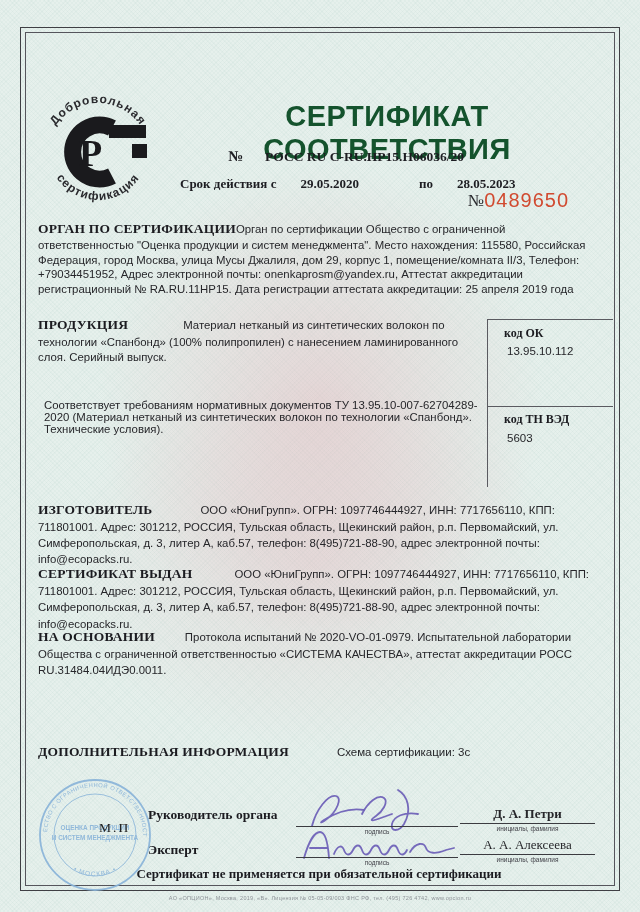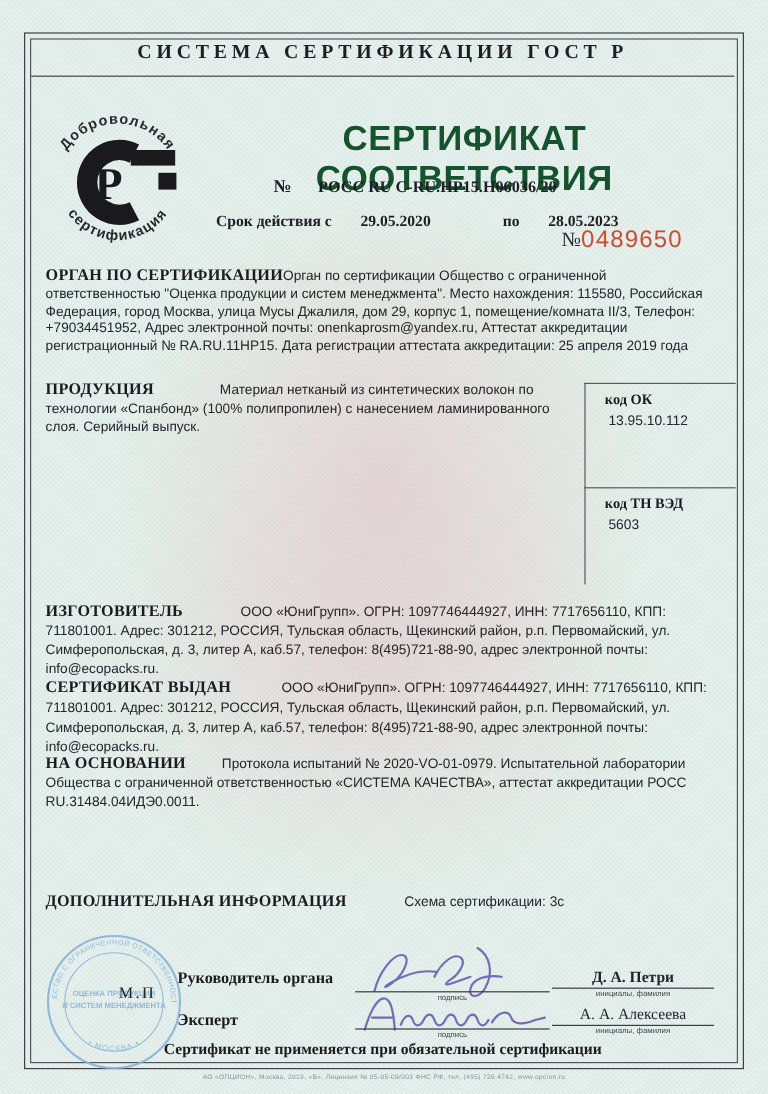--- a/index.html
+++ b/index.html
@@ -59,21 +59,20 @@
   .stamp{filter:blur(0.35px);opacity:0.92;z-index:2;}
   .sig-ink path{fill:none;stroke:#6f62b8;stroke-width:1.8;stroke-linecap:round;opacity:0.95;}
 </style>
 </head>
 <body>
 
 <div class="abs frame-outer"></div>
 <div class="abs frame-inner"></div>
 
 <div class="abs hdr">
-  <div class="hdr-row1">СИСТЕМА СЕРТИФИКАЦИИ ГОСТ Р</div>
 </div>
 
 <svg class="abs" style="left:33px;top:94px;" width="130" height="114" viewBox="0 0 130 114">
   <defs>
     <path id="arcTop" d="M 14,60 A 51,51 0 0 1 116,60"></path>
     <path id="arcBottom" d="M 17,70 A 50,50 0 0 0 113,70"></path>
   </defs>
   <text font-family="Liberation Sans, sans-serif" font-size="12" font-weight="700" fill="#2a2a2e" letter-spacing="1">
     <textPath href="#arcTop" startOffset="50%" text-anchor="middle">Добровольная</textPath>
   </text>
@@ -110,20 +109,21 @@
 
 <div class="abs vline"></div>
 <div class="abs hline" style="top:319px;"></div>
 <div class="abs hline" style="top:406px;"></div>
 <div class="abs codelabel" style="left:504px;top:326px;">код ОК</div>
 <div class="abs codeval" style="left:507px;top:345px;">13.95.10.112</div>
 <div class="abs codelabel" style="left:504px;top:412px;">код ТН ВЭД</div>
 <div class="abs codeval" style="left:507px;top:432px;">5603</div>
 
 <div class="abs sec lh15" style="left:38px;top:399px;width:450px;">
+    <span class="b bblock">Соответствует требованиям нормативных документов ТУ 13.95.10-007-62704289-2020 (Материал нетканый из синтетических волокон по технологии «Спанбонд». Технические условия).</span>
 </div>
 
 <div class="abs sec lh158" style="left:38px;top:501px;width:568px;">
   <span class="h mr48">ИЗГОТОВИТЕЛЬ</span><span class="b">ООО «ЮниГрупп». ОГРН: 1097746444927, ИНН: 7717656110, КПП: 711801001. Адрес: 301212, РОССИЯ, Тульская область, Щекинский район, р.п. Первомайский, ул. Симферопольская, д. 3, литер А, каб.57, телефон: 8(495)721-88-90, адрес электронной почты: info@ecopacks.ru.</span>
 </div>
 
 <div class="abs sec lh164" style="left:38px;top:565px;width:568px;">
   <span class="h mr42">СЕРТИФИКАТ ВЫДАН</span><span class="b">ООО «ЮниГрупп». ОГРН: 1097746444927, ИНН: 7717656110, КПП: 711801001. Адрес: 301212, РОССИЯ, Тульская область, Щекинский район, р.п. Первомайский, ул. Симферопольская, д. 3, литер А, каб.57, телефон: 8(495)721-88-90, адрес электронной почты: info@ecopacks.ru.</span>
 </div>
 

